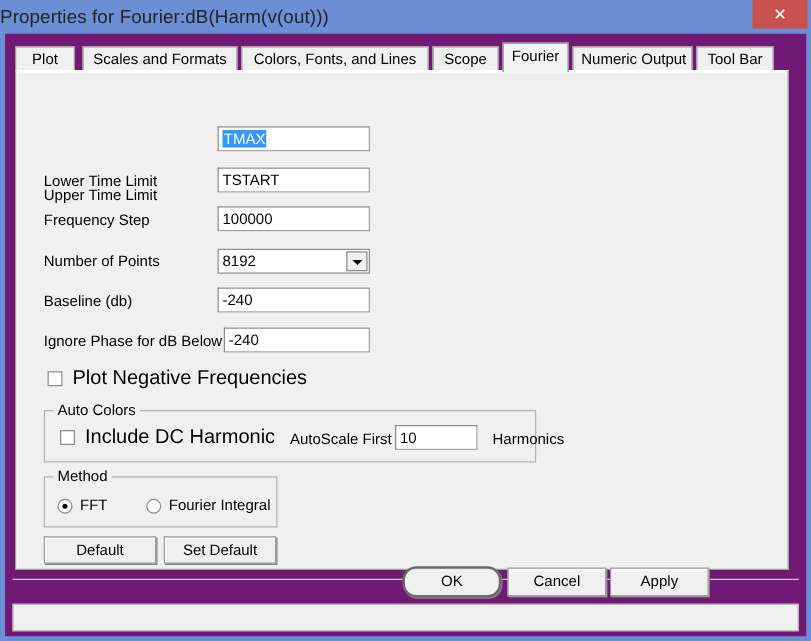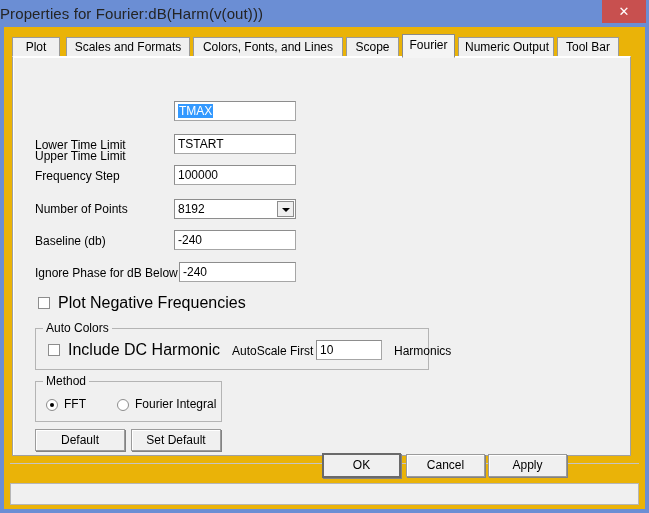--- a/index.html
+++ b/index.html
@@ -61,21 +61,21 @@
     font-family: "Liberation Sans", sans-serif;
   }
 
   
   .dialog-body {
     position: absolute;
     left: 4px;
     top: 27px;
     width: 641px;
     height: 482px;
-    background: #eab308;
+    background: #701a75;
     box-sizing: border-box;
   }
 
   
   .tabstrip {
     position: absolute;
     left: 8px;
     top: 7px;
     height: 23px;
   }
@@ -368,20 +368,20 @@
         </div>
       </div>
 
       <div class="btn" style="left:22px; top:372px; width:90px; height:22px; line-height:20px;">Default</div>
       <div class="btn" style="left:118px; top:372px; width:90px; height:22px; line-height:20px;">Set Default</div>
 
     </div>
 
     <div class="bottom-sep"></div>
 
-    <div class="btn focused" style="left:318px; top:426px; width:79px; height:25px; line-height:21px;">OK</div>
+    <div class="btn focused" style="left:318px; top:426px; width:79px; height:25px; line-height:21px;border-radius:11px;">OK</div>
     <div class="btn" style="left:402px; top:427px; width:79px; height:23px; line-height:21px;">Cancel</div>
     <div class="btn" style="left:484px; top:427px; width:79px; height:23px; line-height:21px;">Apply</div>
 
     <div class="statusbar"></div>
 
   </div>
 </div>
 
 </body></html>

